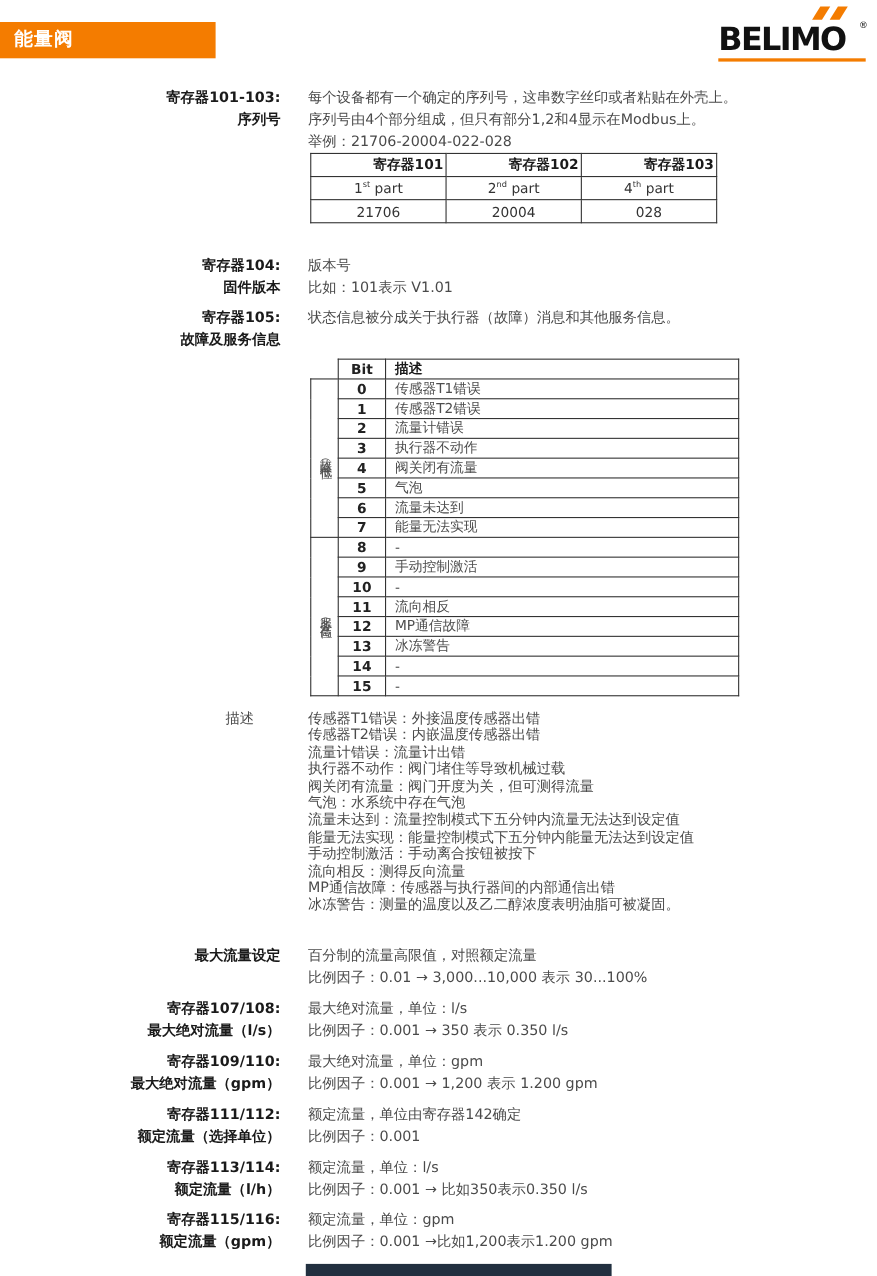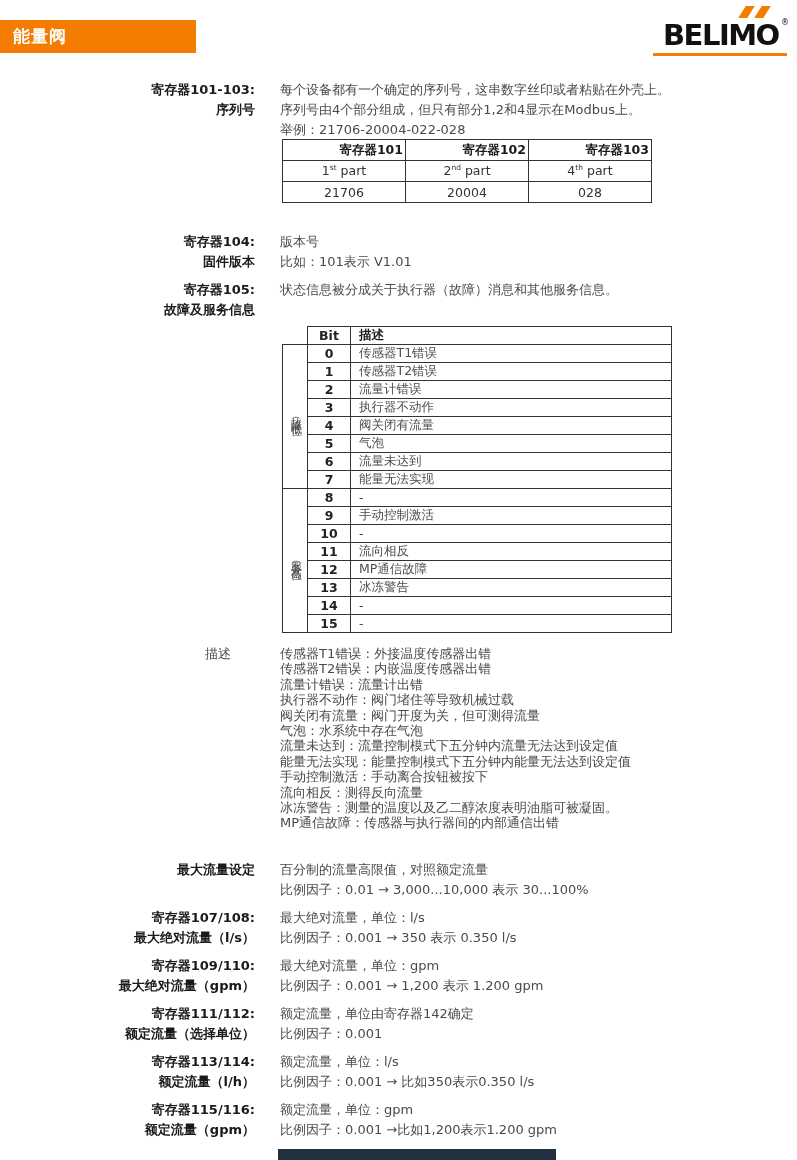--- a/index.html
+++ b/index.html
@@ -11,21 +11,21 @@
   
   .banner {
     position:absolute; left:0; top:20px; width:196px; height:33px;
     background:#F47C00; color:#fff; font-weight:bold; font-size:17px;
     line-height:33px; padding-left:13px; box-sizing:border-box;
     letter-spacing:1px;
   }
   .logo { position:absolute; top:6px; right:10px; width:134px; height:50px; }
   .logo-text {
     position:absolute; left:0; bottom:6px; font-size:29px; font-weight:bold;
-    color:#111; letter-spacing:-1.5px; line-height:1;margin-left:10px;
+    color:#111; letter-spacing:-1.5px; line-height:1;
   }
   .logo-reg { position:absolute; right:-2px; top:12px; font-size:8px; color:#111; }
   .logo-underline { position:absolute; left:0; right:0; bottom:0; height:3px; background:#F47C00; }
   .slash { position:absolute; top:0; width:9px; height:12px; background:#F47C00; transform:skewX(-32deg); }
   .slash1 { right:36px; }
   .slash2 { right:20px; }
 
   
   .sec { position:absolute; left:0; width:797px; }
   .lbl {
@@ -224,22 +224,22 @@
       <div>传感器T1错误：外接温度传感器出错</div>
       <div>传感器T2错误：内嵌温度传感器出错</div>
       <div>流量计错误：流量计出错</div>
       <div>执行器不动作：阀门堵住等导致机械过载</div>
       <div>阀关闭有流量：阀门开度为关，但可测得流量</div>
       <div>气泡：水系统中存在气泡</div>
       <div>流量未达到：流量控制模式下五分钟内流量无法达到设定值</div>
       <div>能量无法实现：能量控制模式下五分钟内能量无法达到设定值</div>
       <div>手动控制激活：手动离合按钮被按下</div>
       <div>流向相反：测得反向流量</div>
+      <div>MP通信故障：传感器与执行器间的内部通信出错</div>
       <div>冰冻警告：测量的温度以及乙二醇浓度表明油脂可被凝固。</div>
-      <div>MP通信故障：传感器与执行器间的内部通信出错</div>
     </div>
   </div>
 
   <div class="sec" style="top:860px;">
     <div class="lbl">
       <div>最大流量设定</div>
     </div>
     <div class="bodycol">
       <div>百分制的流量高限值，对照额定流量</div>
       <div>比例因子：0.01 →  3,000...10,000 表示 30...100%</div>

